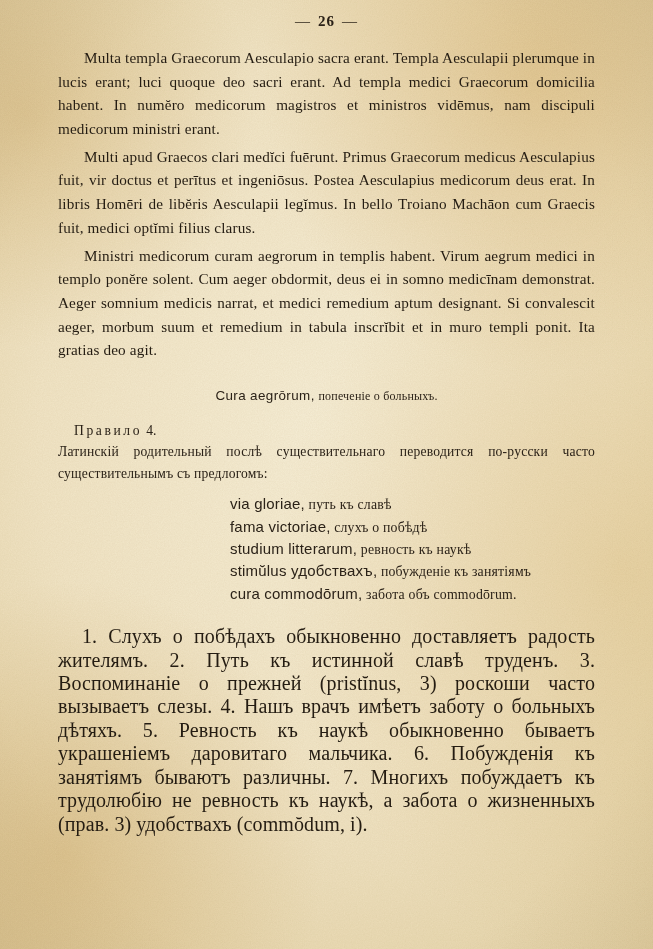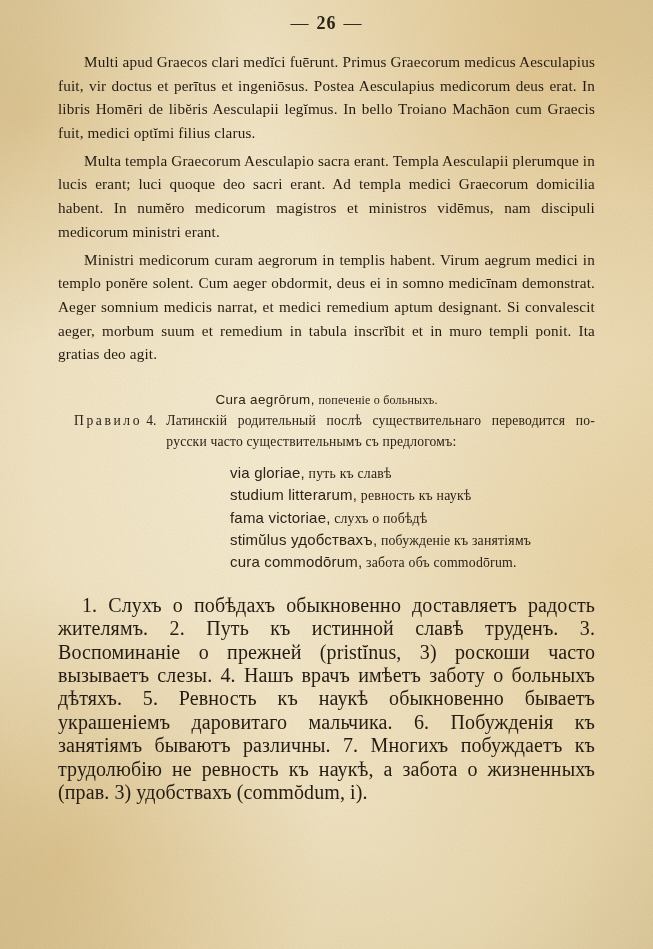--- a/index.html
+++ b/index.html
@@ -48,21 +48,21 @@
     position: relative;
     z-index: 2;
     padding: 0 58px;
   }
 
   
   .folio {
     text-align: center;
     font-family: "Liberation Serif", serif;
     font-weight: bold;
-    font-size: 18px;
+    font-size: 15px;
     letter-spacing: 1px;
     padding-top: 13px;
     color: #2a2117;
   }
   .folio .dash { font-weight: normal; padding: 0 7px; }
 
   
   .latin-block { margin-top: 16px; }
   .latin-par {
     font-family: "Liberation Serif", serif;
@@ -91,22 +91,24 @@
     letter-spacing: 0.4px;
   }
   .cura-head .rus {
     font-family: "Liberation Serif", serif;
     font-size: 12px;
   }
 
   
   .rule {
     display: flex;
+    margin-top: 14px;
     font-size: 13.6px;
     line-height: 21.5px;
+    flex-direction: column;
   }
   .rule-label {
     flex: 0 0 auto;
     white-space: nowrap;
     letter-spacing: 2.6px;
     padding-left: 16px;
     padding-right: 10px;
   }
   .rule-label .num { letter-spacing: 0; padding-left: 4px; }
   .rule-text {
@@ -154,22 +156,22 @@
     <rect width="653" height="949" filter="url(#paperNoise)"></rect>
   </svg>
 
   <div class="content">
 
     <div class="folio">
       <span class="dash">—</span><span>26</span><span class="dash">—</span>
     </div>
 
     <div class="latin-block">
+      <p class="latin-par">Multa templa Graecorum Aesculapio sacra erant. Templa Aesculapii plerumque in lucis erant; luci quoque deo sacri erant. Ad templa medici Graecorum domicilia habent. In numĕro medicorum magistros et ministros vidēmus, nam discipuli medicorum ministri erant.</p>
       <p class="latin-par">Multi apud Graecos clari medĭci fuērunt. Primus Graecorum medicus Aesculapius fuit, vir doctus et perītus et ingeniōsus. Postea Aesculapius medicorum deus erat. In libris Homēri de libĕris Aesculapii legĭmus. In bello Troiano Machāon cum Graecis fuit, medici optĭmi filius clarus.</p>
-      <p class="latin-par">Multa templa Graecorum Aesculapio sacra erant. Templa Aesculapii plerumque in lucis erant; luci quoque deo sacri erant. Ad templa medici Graecorum domicilia habent. In numĕro medicorum magistros et ministros vidēmus, nam discipuli medicorum ministri erant.</p>
       <p class="latin-par tight">Ministri medicorum curam aegrorum in templis habent. Virum aegrum medici in templo ponĕre solent. Cum aeger obdormit, deus ei in somno medicīnam demonstrat. Aeger somnium medicis narrat, et medici remedium aptum designant. Si convalescit aeger, morbum suum et remedium in tabula inscrĭbit et in muro templi ponit. Ita gratias deo agit.</p>
     </div>
 
     <div class="cura-head">
       <span class="lat">Cura aegrōrum,</span>
       <span class="rus">попеченіе о больныхъ.</span>
     </div>
 
     <div class="rule">
       <div class="rule-label">
@@ -177,28 +179,28 @@
       </div>
       <div class="rule-text">Латинскій родительный послѣ существительнаго переводится по-русски часто существительнымъ съ предлогомъ:</div>
     </div>
 
     <div class="examples">
       <div class="ex">
         <span class="lat">via gloriae,</span>
         <span class="rus">путь къ славѣ</span>
       </div>
       <div class="ex">
+        <span class="lat">fama victoriae,</span>
+        <span class="rus">слухъ о побѣдѣ</span>
+      </div>
+      <div class="ex">
         <span class="lat">studium litterarum,</span>
         <span class="rus">ревность къ наукѣ</span>
       </div>
       <div class="ex">
-        <span class="lat">fama victoriae,</span>
-        <span class="rus">слухъ о побѣдѣ</span>
-      </div>
-      <div class="ex">
         <span class="lat">stimŭlus удобствахъ,</span>
         <span class="rus">побужденіе къ занятіямъ</span>
       </div>
       <div class="ex">
         <span class="lat">cura commodōrum,</span>
         <span class="rus">забота объ commodōrum.</span>
       </div>
     </div>
 
     <p class="exercise">1. Слухъ о побѣдахъ обыкновенно доставляетъ радость жителямъ. 2. Путь къ истинной славѣ труденъ. 3. Воспоминаніе о прежней (pristĭnus, 3) роскоши часто вызываетъ слезы. 4. Нашъ врачъ имѣетъ заботу о больныхъ дѣтяхъ. 5. Ревность къ наукѣ обыкновенно бываетъ украшеніемъ даровитаго мальчика. 6. Побужденія къ занятіямъ бываютъ различны. 7. Многихъ побуждаетъ къ трудолюбію не ревность къ наукѣ, а забота о жизненныхъ (прав. 3) удобствахъ (commŏdum, i).</p>

